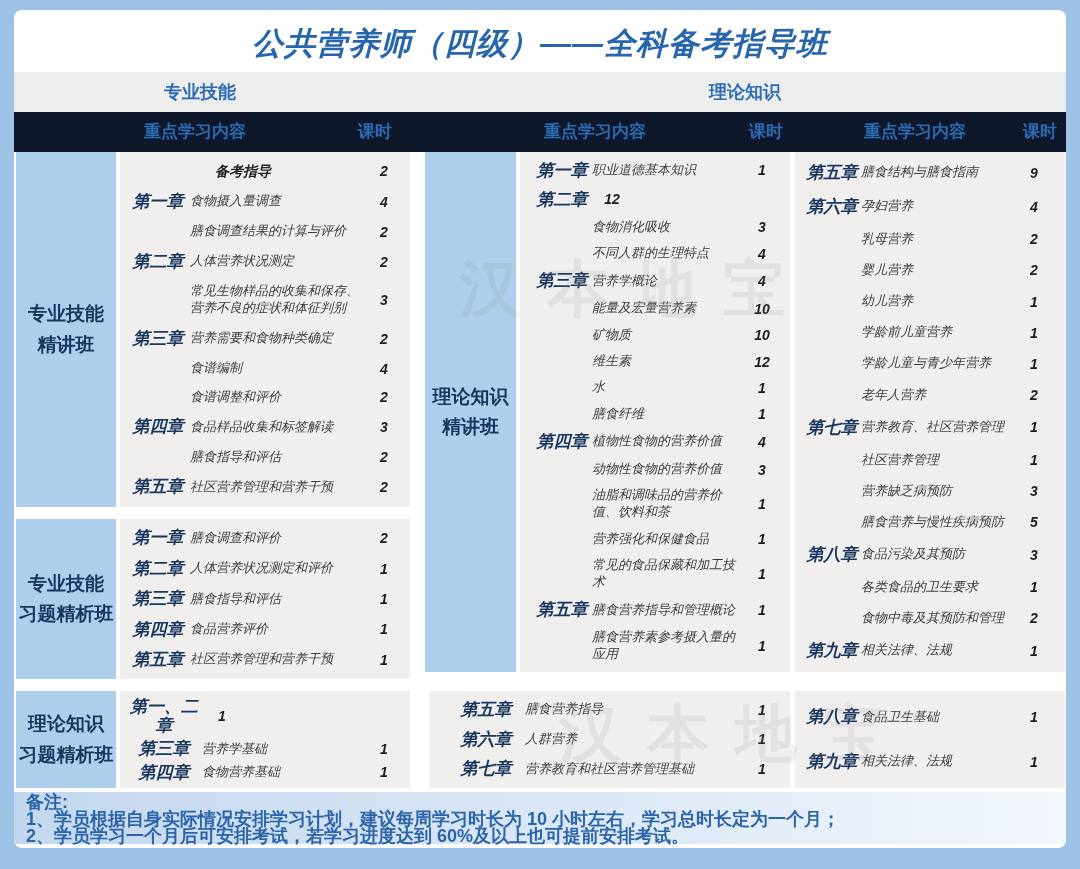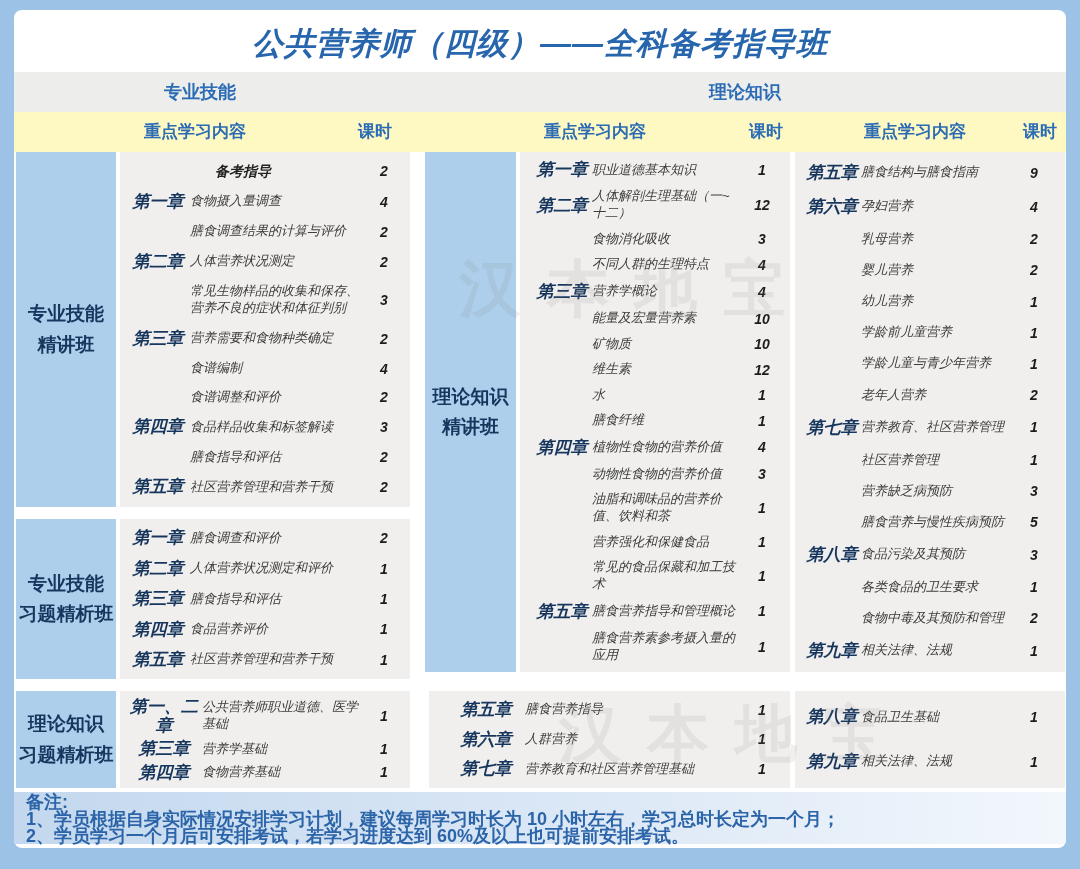--- a/index.html
+++ b/index.html
@@ -6,21 +6,21 @@
     font-family:"Liberation Sans","DejaVu Sans",sans-serif;}
   .frame{position:relative;width:1080px;height:869px;background:#9cc3e6;}
   .inner{position:absolute;left:14px;top:10px;width:1052px;height:838px;
     background:#ffffff;border-radius:8px;overflow:hidden;}
   .title{position:absolute;top:6px;left:0;width:100%;height:56px;
     text-align:center;font-size:31px;font-weight:bold;color:#2766ad;
     letter-spacing:1px;line-height:56px;font-style:italic;}
   .band{position:absolute;top:62px;left:0;width:100%;height:40px;background:#ededec;}
   .bandlabel{position:absolute;top:0;transform:translateX(-50%);height:40px;
     line-height:40px;font-size:18px;font-weight:bold;color:#2b6cb5;white-space:nowrap;}
-  .headrow{position:absolute;top:102px;left:0;width:100%;height:40px;background:#fef9c3;}
+  .headrow{position:absolute;top:102px;left:0;width:100%;height:40px;background:#0f172a;}
   .colhead{position:absolute;top:0;transform:translateX(-50%);height:40px;line-height:40px;
     font-size:17px;font-weight:bold;color:#2b6cb5;white-space:nowrap;}
   .content{position:absolute;top:142px;left:0;width:100%;height:640px;}
   .slabel{position:absolute;background:#aecfec;display:flex;align-items:center;
     justify-content:center;text-align:center;font-weight:bold;color:#17365d;
     font-size:19px;line-height:1.6;white-space:pre-line;}
   .cbox{position:absolute;background:#f0efed;display:flex;flex-direction:column;
     justify-content:space-around;box-sizing:border-box;}
   .row{display:flex;align-items:center;padding:1px 0;font-style:italic;}
   .ch{flex:none;font-weight:bold;color:#17365d;font-size:17px;text-align:center;line-height:1.15;}
@@ -124,21 +124,20 @@
       <div class="slabel" style="left:411px;top:0;width:91px;height:520px;">理论知识
 精讲班</div>
       <div class="cbox cols-mid" style="left:506px;top:0;width:270px;height:520px;">
           <div class="row">
             <span class="ch">第一章</span>
             <span class="topic">职业道德基本知识</span>
             <span class="hours">1</span>
           </div>
           <div class="row">
             <span class="ch">第二章</span>
-            <span class="topic">人体解剖生理基础（一~十二）</span>
             <span class="hours">12</span>
           </div>
           <div class="row">
             <span class="ch"></span>
             <span class="topic">食物消化吸收</span>
             <span class="hours">3</span>
           </div>
           <div class="row">
             <span class="ch"></span>
             <span class="topic">不同人群的生理特点</span>
@@ -321,21 +320,20 @@
             <span class="topic">社区营养管理和营养干预</span>
             <span class="hours">1</span>
           </div>
         </div>
 
       <div class="slabel" style="left:2px;top:539px;width:100px;height:97px;">理论知识
 习题精析班</div>
       <div class="cbox cols-c" style="left:106px;top:539px;width:290px;height:97px;">
           <div class="row">
             <span class="ch">第一、二章</span>
-            <span class="topic">公共营养师职业道德、医学基础</span>
             <span class="hours">1</span>
           </div>
           <div class="row">
             <span class="ch">第三章</span>
             <span class="topic">营养学基础</span>
             <span class="hours">1</span>
           </div>
           <div class="row">
             <span class="ch">第四章</span>
             <span class="topic">食物营养基础</span>

